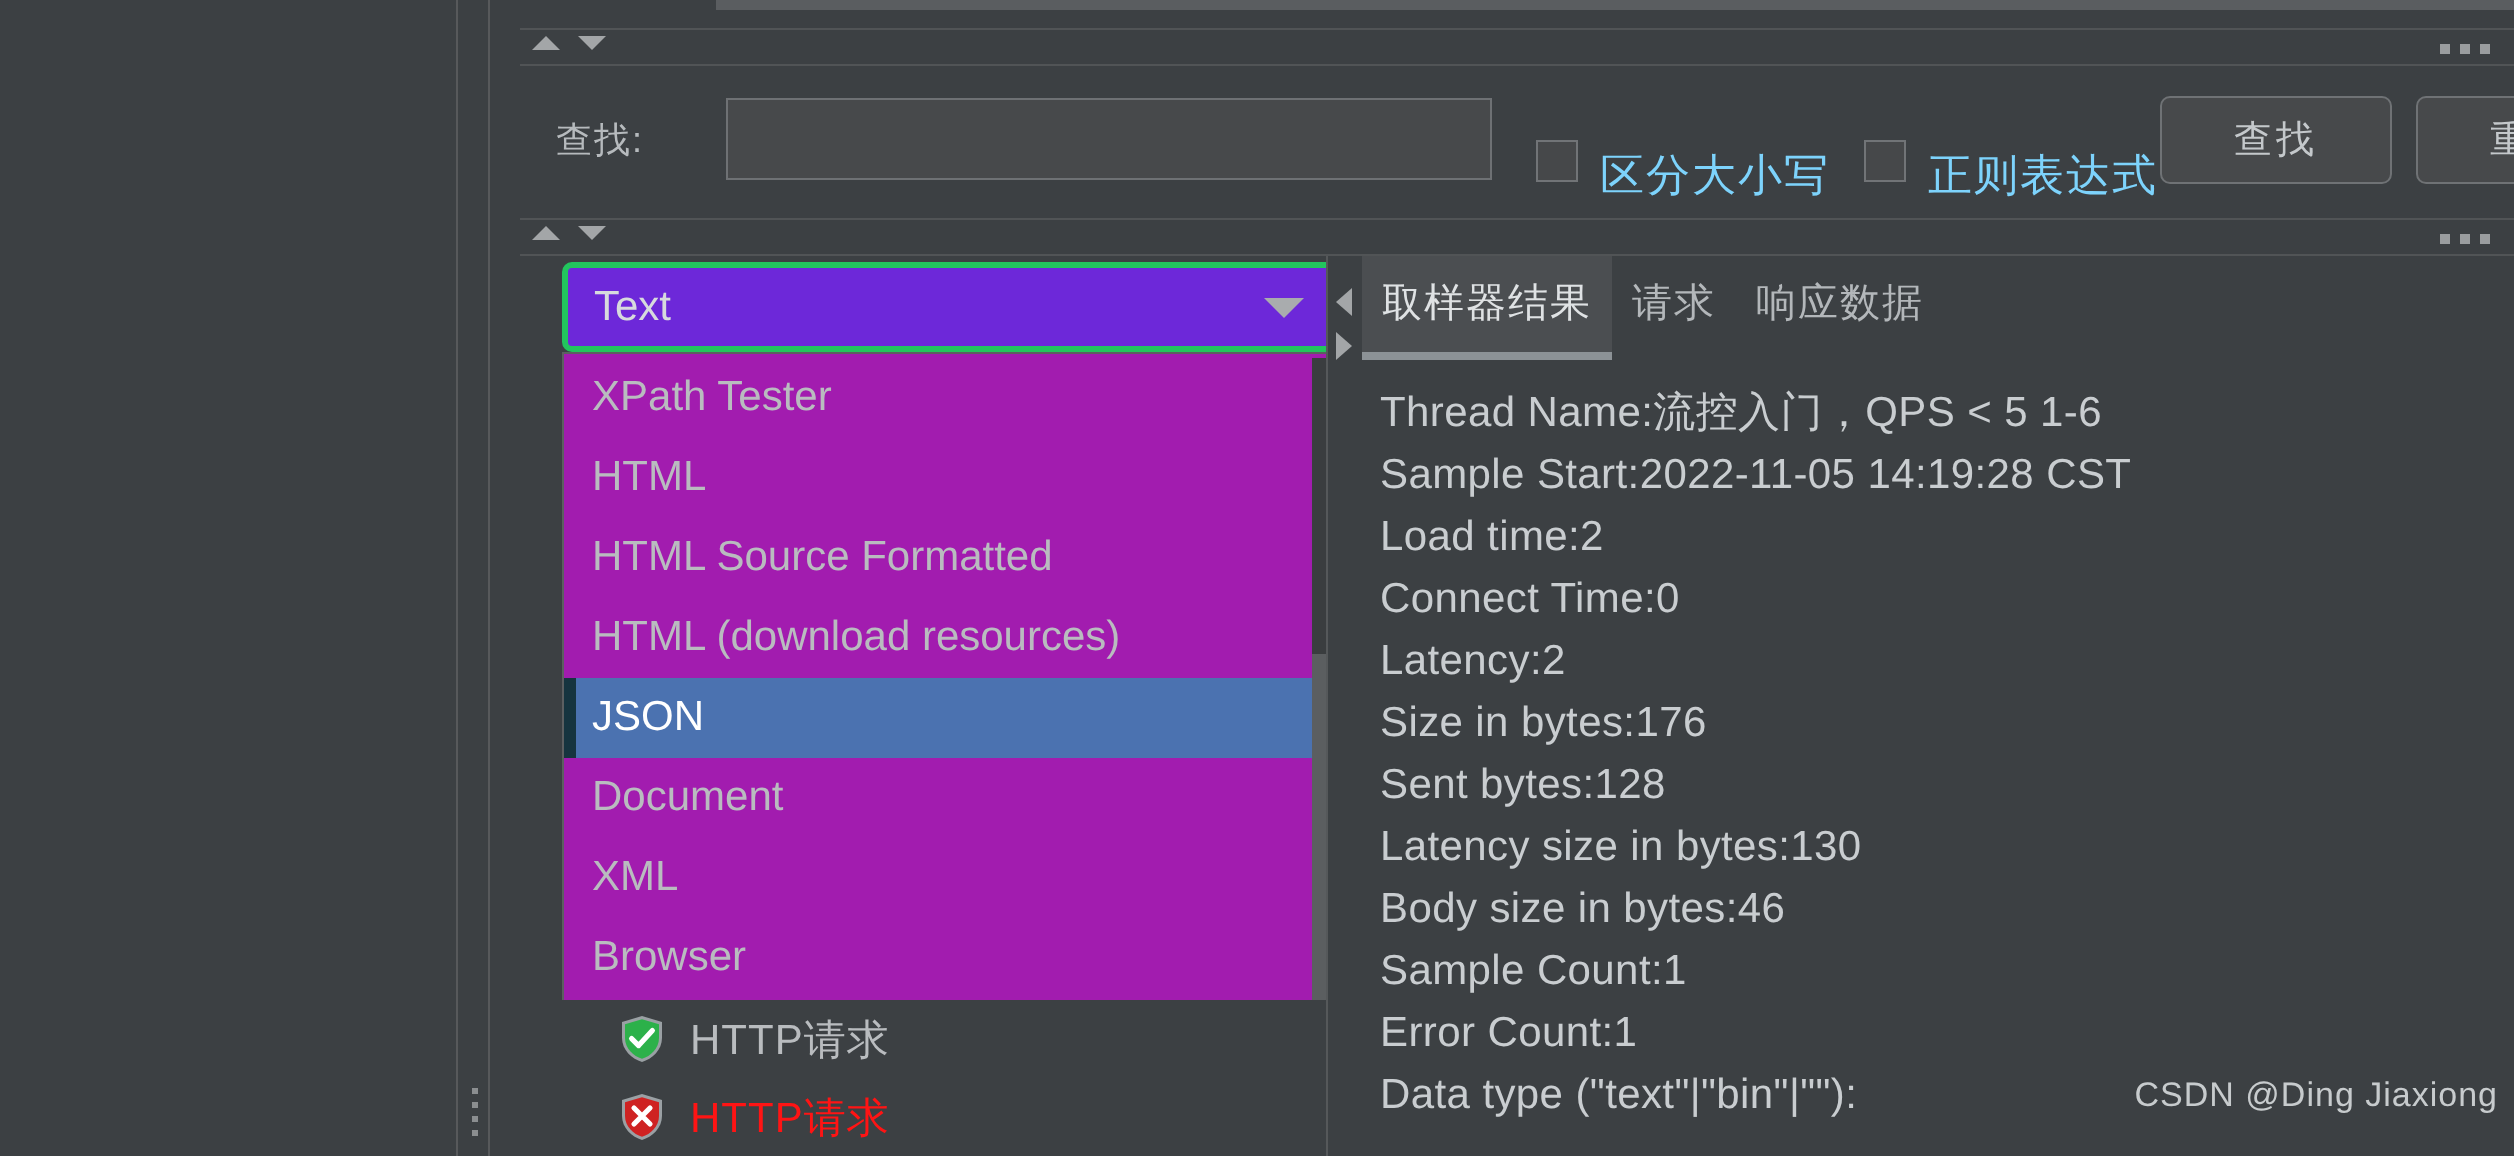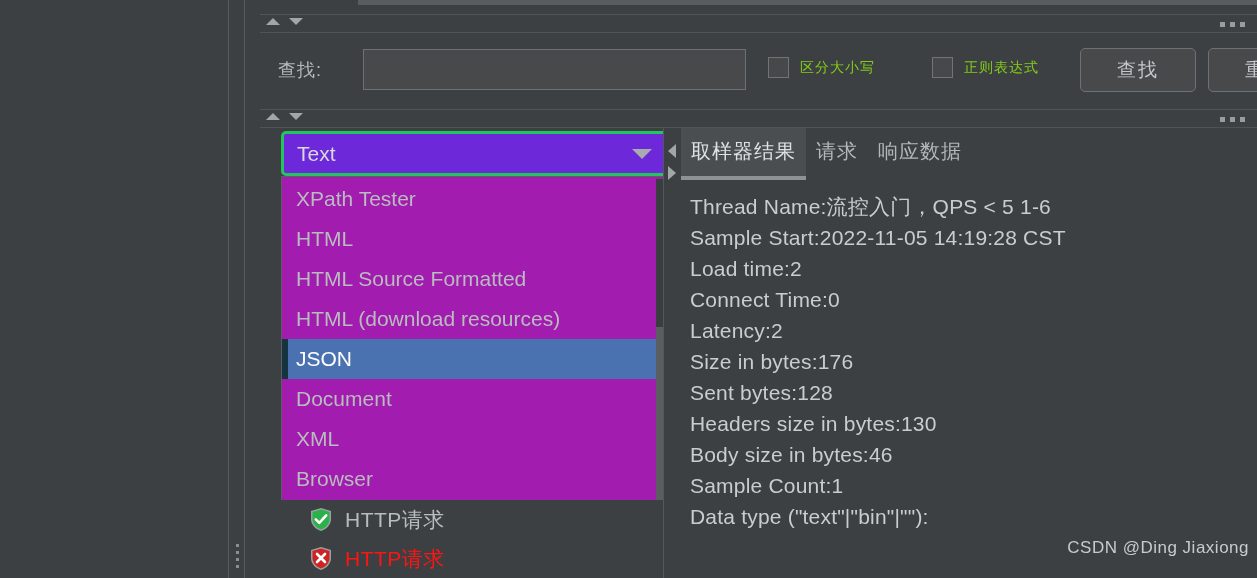--- a/index.html
+++ b/index.html
@@ -149,24 +149,25 @@
     align-items: center;
     gap: 11px;
   }
   .chk-box {
     width: 21px; height: 21px;
     background: #46484a;
     border: 1px solid #717477;
     box-sizing: border-box;
   }
   .chk-label {
-    font-size: 14px;
-    color: #84cc16;
+    font-size: 22px;
+    color: #7dd3fc;
     letter-spacing: 1px;
     white-space: nowrap;
+    margin-top: 16px;
   }
   #chk-case { left: 508px; }
   #chk-regex { left: 672px; }
 
   .flat-button {
     position: absolute;
     top: 14px;
     height: 44px;
     background: #47494b;
     border: 1px solid #6f7275;
@@ -486,22 +487,23 @@
         <div class="result-tab">响应数据</div>
       </div>
       <div id="result-body">
         <div class="result-line">Thread Name:流控入门，QPS &lt; 5 1-6</div>
         <div class="result-line">Sample Start:2022-11-05 14:19:28 CST</div>
         <div class="result-line">Load time:2</div>
         <div class="result-line">Connect Time:0</div>
         <div class="result-line">Latency:2</div>
         <div class="result-line">Size in bytes:176</div>
         <div class="result-line">Sent bytes:128</div>
-        <div class="result-line">Headers size in bytes:130</div>
+        <div class="result-line">Latency size in bytes:130</div>
         <div class="result-line">Body size in bytes:46</div>
         <div class="result-line">Sample Count:1</div>
+        <div class="result-line">Error Count:1</div>
         <div class="result-line">Data type ("text"|"bin"|""):</div>
       </div>
     </div>
   </div>
 </div>
 
 <div id="watermark">CSDN @Ding Jiaxiong</div>
 
 </body></html>

